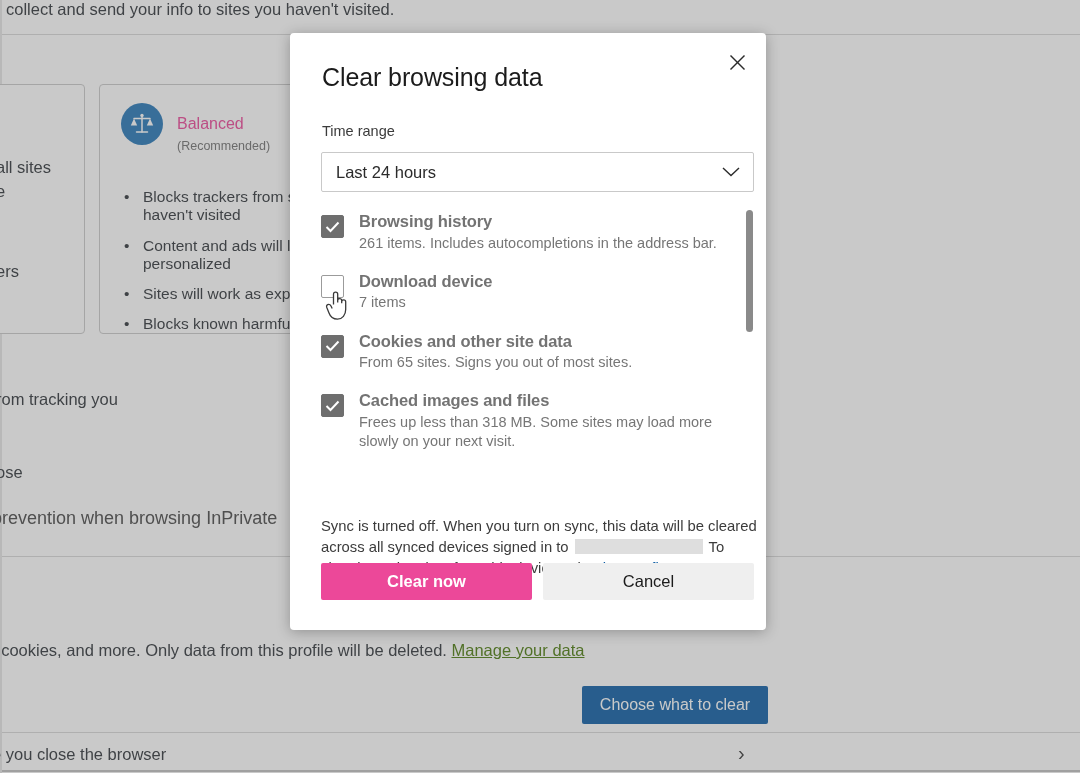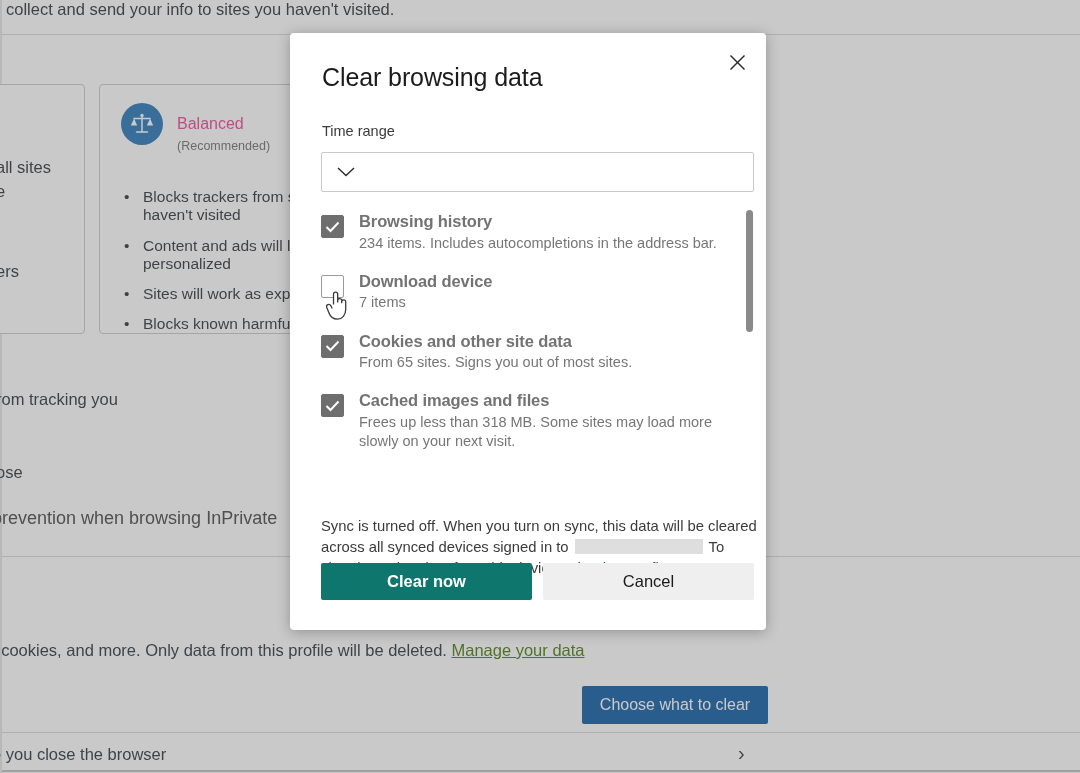--- a/index.html
+++ b/index.html
@@ -274,21 +274,21 @@
   }
 
   .dlg-buttons {
     position: absolute;
     left: 31px; top: 530px;
     width: 434px;
     display: flex; gap: 11px;
   }
   .btn-primary {
     width: 211px; height: 37px;
-    background: #0f766e; color: #ffffff;
+    background: #ec4899; color: #ffffff;
     border: none; border-radius: 2px;
     font-family: "Liberation Sans", sans-serif;
     font-size: 16.5px; font-weight: bold;
     cursor: pointer;
   }
   .btn-secondary {
     width: 211px; height: 37px;
     background: #efefef; color: #1b1b1b;
     border: none; border-radius: 2px;
     font-family: "Liberation Sans", sans-serif;
@@ -391,38 +391,39 @@
         <line x1="1.5" y1="1.5" x2="15.5" y2="15.5" stroke="#2b2b2b" stroke-width="1.4"></line>
         <line x1="15.5" y1="1.5" x2="1.5" y2="15.5" stroke="#2b2b2b" stroke-width="1.4"></line>
       </svg>
     </button>
 
     <div class="dlg-title">Clear browsing data</div>
 
     <div class="dlg-timerange-label">Time range</div>
 
     <div class="dlg-select">
+      <span class="dlg-select-value">Last 24 hours</span>
       <span class="dlg-select-chev">
         <svg width="20" height="12" viewBox="0 0 20 12" aria-hidden="true">
           <polyline points="2,2 10,9.5 18,2" fill="none" stroke="#2b2b2b" stroke-width="1.4"></polyline>
         </svg>
       </span>
     </div>
 
     <div class="dlg-list">
 
       <div class="chk-row">
         <span class="chk-box checked">
           <svg width="15" height="12" viewBox="0 0 15 12" aria-hidden="true">
             <polyline points="1.5,6 5.5,10 13.5,1.5" fill="none" stroke="#ffffff" stroke-width="2"></polyline>
           </svg>
         </span>
         <span class="chk-texts">
           <span class="chk-title" style="display:block">Browsing history</span>
-          <span class="chk-desc" style="display:block">234 items. Includes autocompletions in the address bar.</span>
+          <span class="chk-desc" style="display:block">261 items. Includes autocompletions in the address bar.</span>
         </span>
       </div>
 
       <div class="chk-row">
         <span class="chk-box unchecked"></span>
         <span class="chk-texts">
           <span class="chk-title" style="display:block">Download device</span>
           <span class="chk-desc" style="display:block">7 items</span>
         </span>
       </div>

